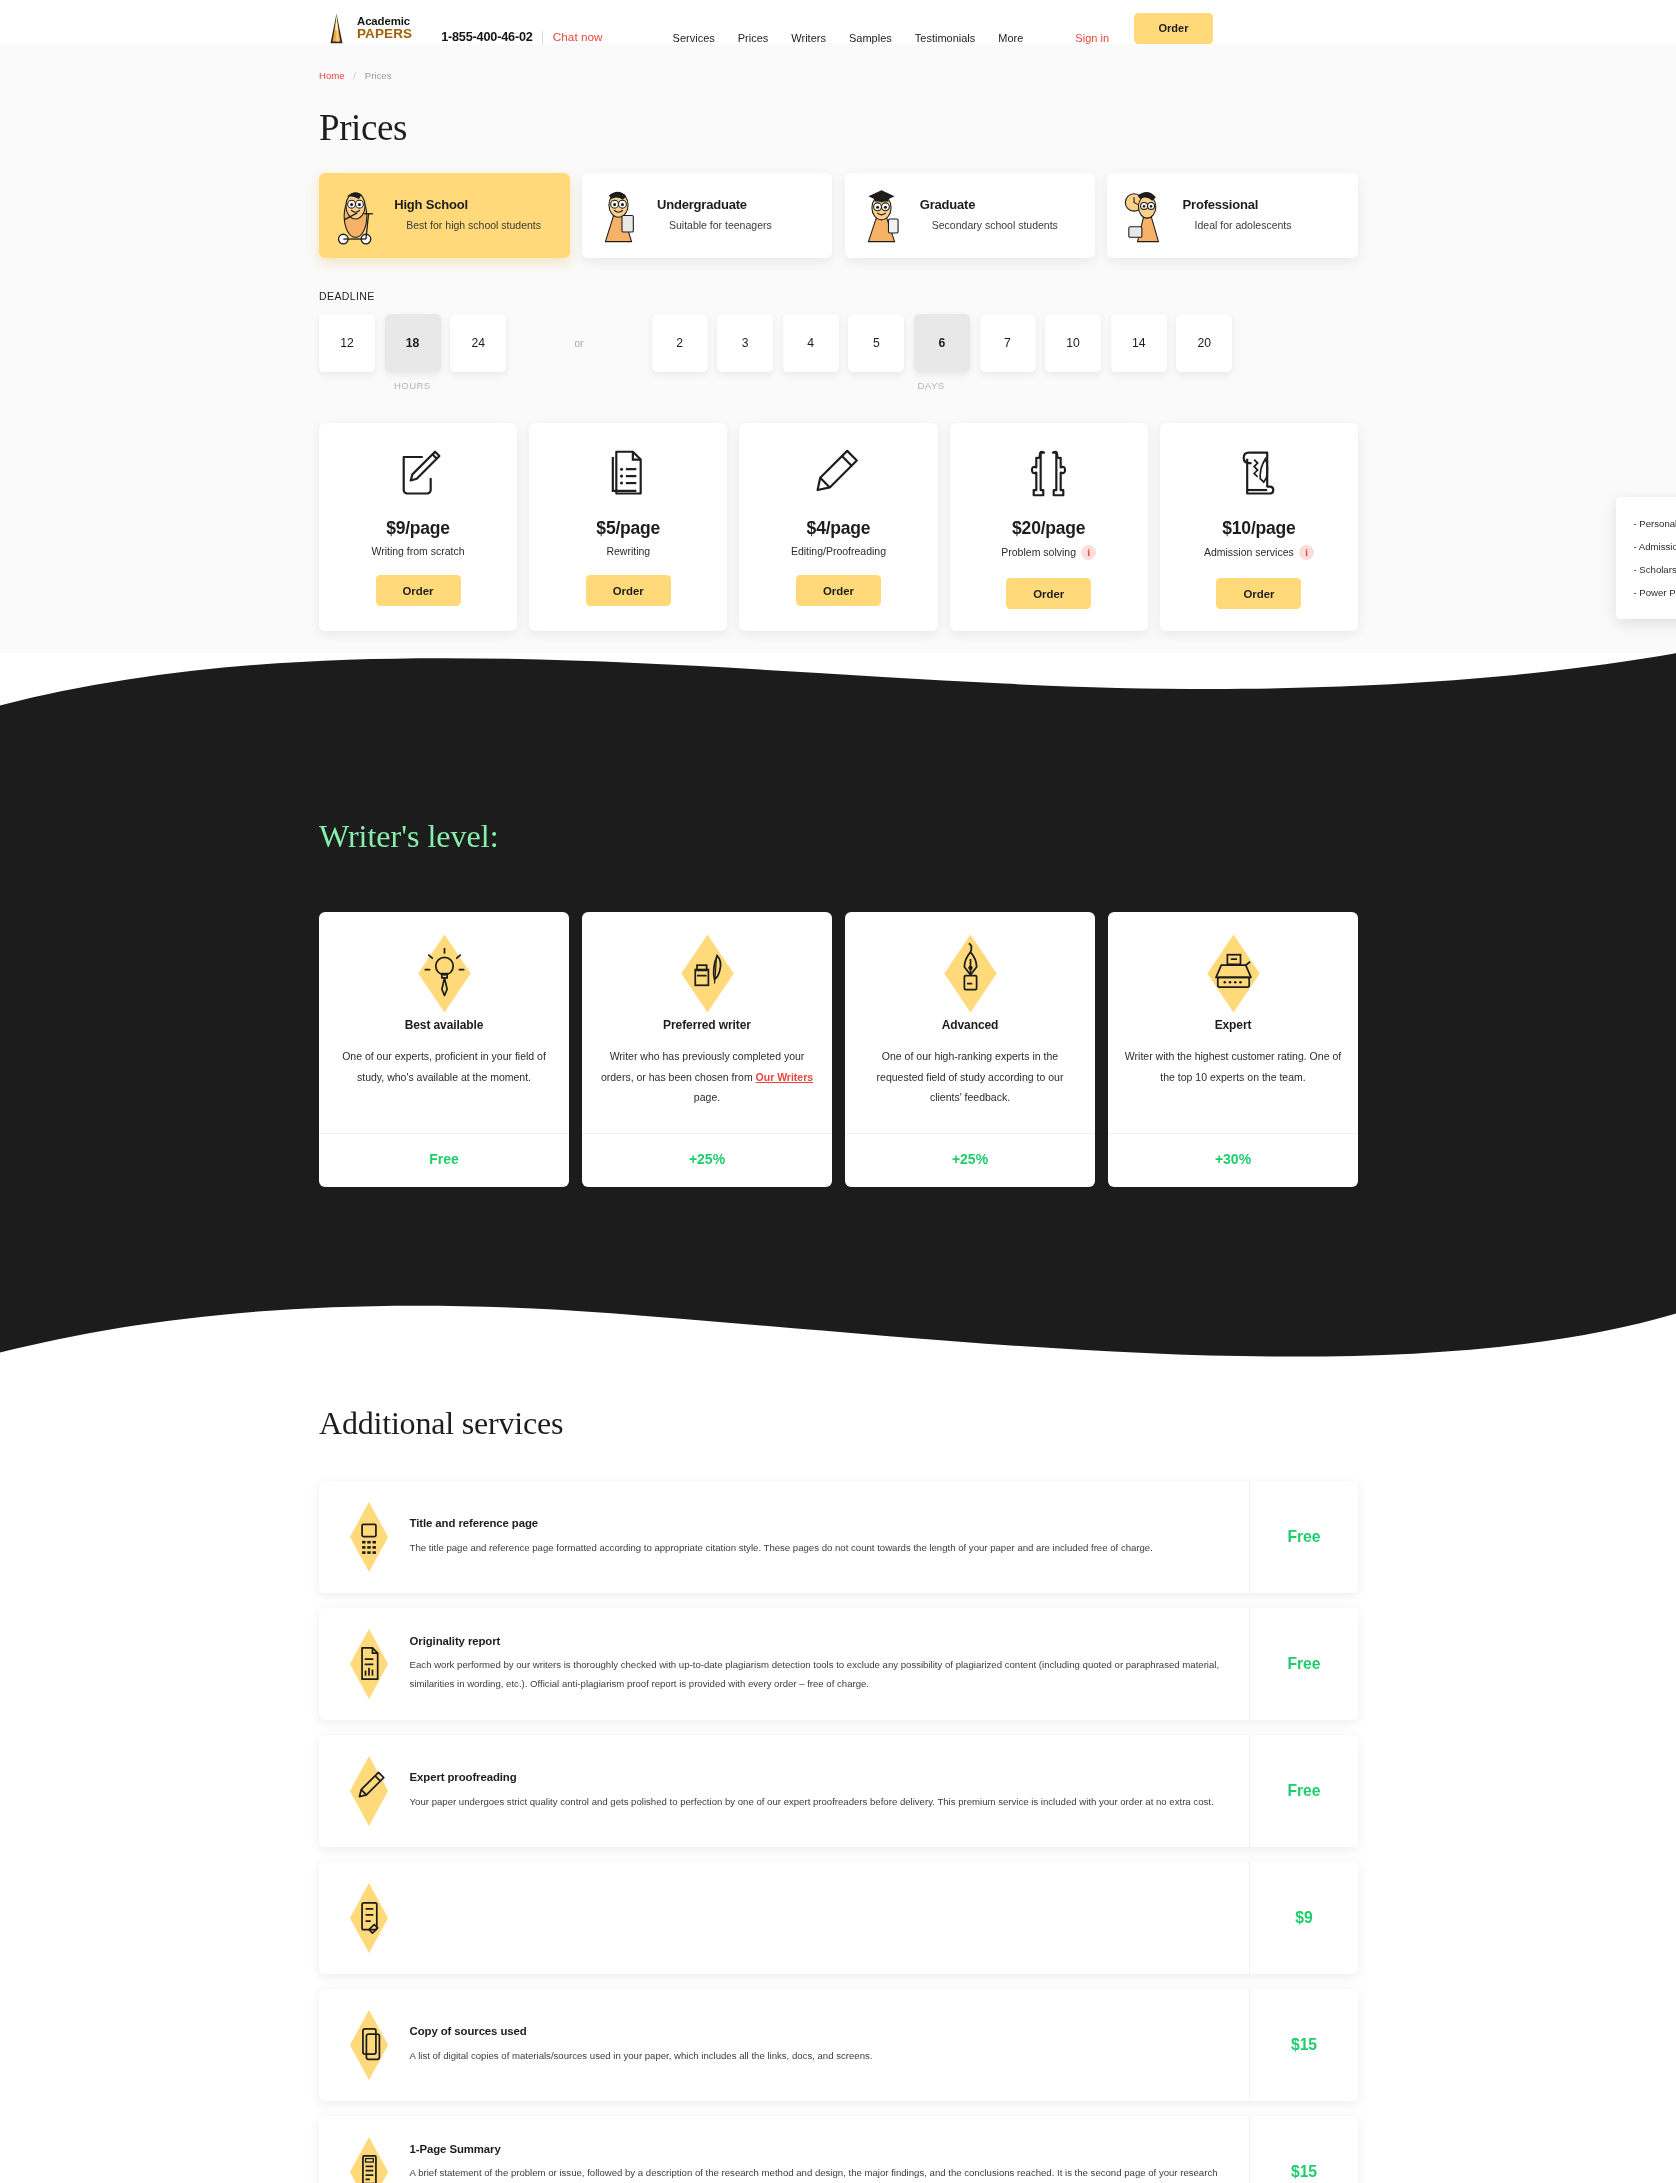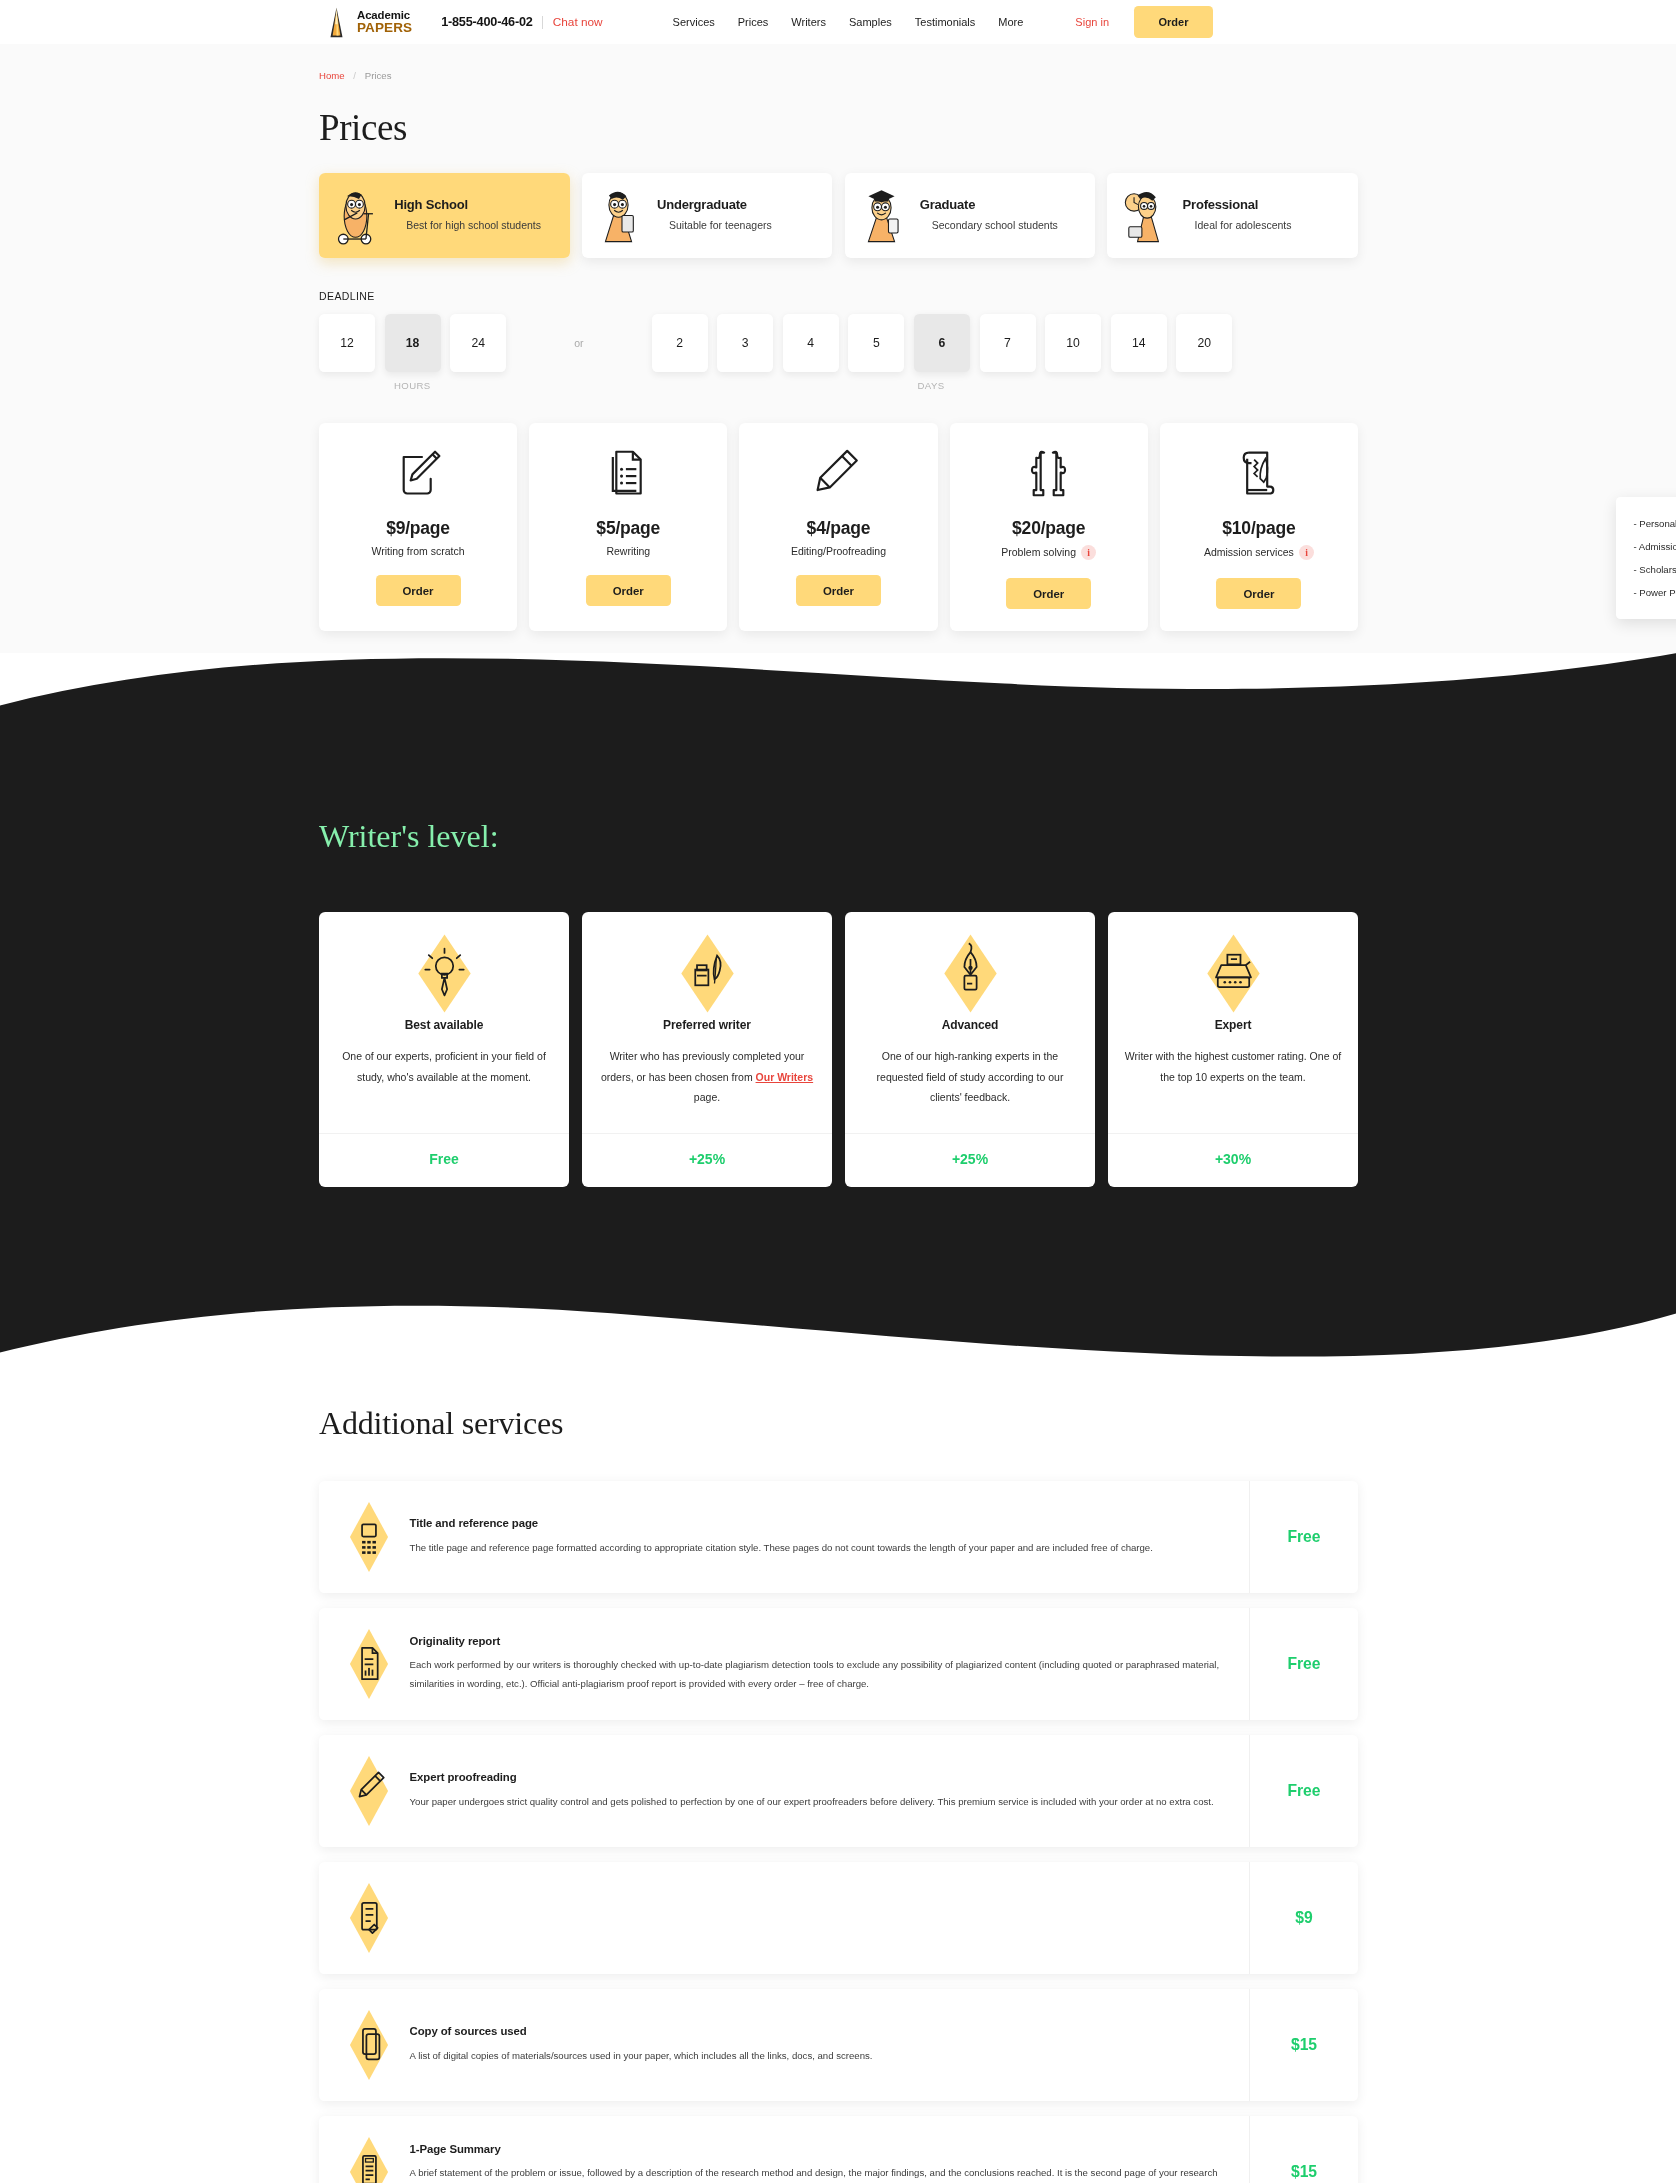--- a/index.html
+++ b/index.html
@@ -7,21 +7,21 @@
   body {
     font-family:"Liberation Sans", sans-serif;
     background:#ffffff;
     color:#1d1d1d;
     -webkit-font-smoothing:antialiased;
   }
   .page { width:1677px; position:relative; overflow:hidden; }
 
   
   .header {
-    height:44px; background:#fff; display:flex; align-items:center;
+    height:44px; background:#fff; display:flex; align-items:flex-end;
     padding:0 0 0 323px; position:relative; z-index:40;
   }
   .logo { display:flex; align-items:center; gap:7px; }
   .logo-mark { width:27px; height:31px; position:relative; }
   .logo-text { line-height:1.0; }
   .logo-text .l1 { font-size:11.4px; font-weight:700; letter-spacing:-0.1px; display:block; color:#141414;}
   .logo-text .l2 { font-size:13.5px; font-weight:800; letter-spacing:0.1px; display:block; color:#a16207;}
   .phone-block { display:flex; align-items:center; gap:9.6px; margin-left:29px; }
   .phone { font-size:12.7px; font-weight:700; color:#141414; letter-spacing:-0.2px; white-space:nowrap;}
   .divider-v { width:0.9px; height:13px; background:#d8d8d8; }

